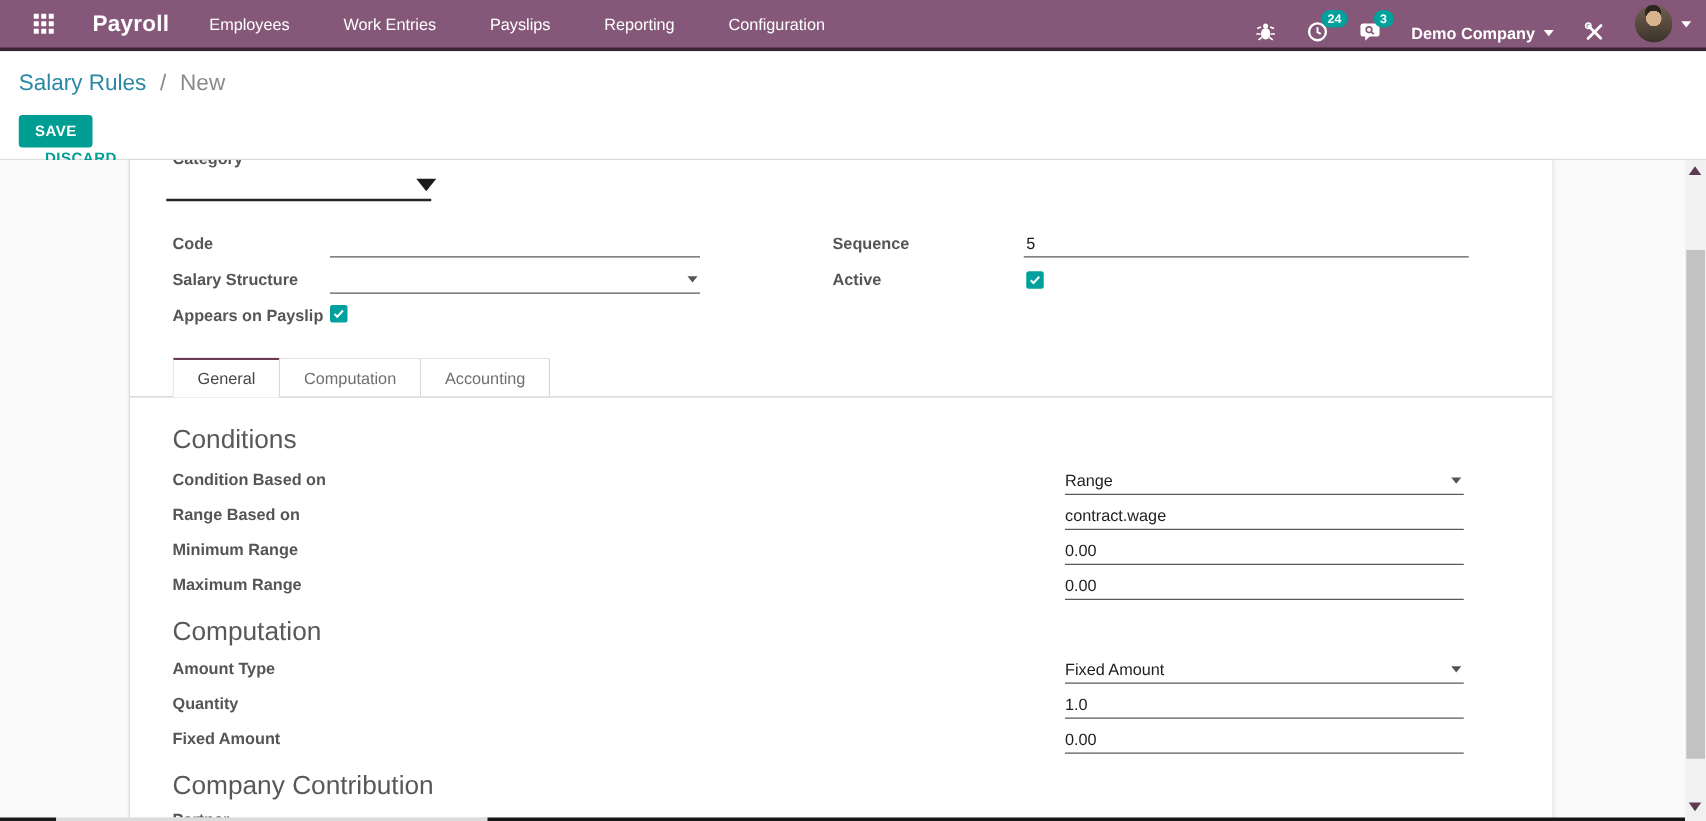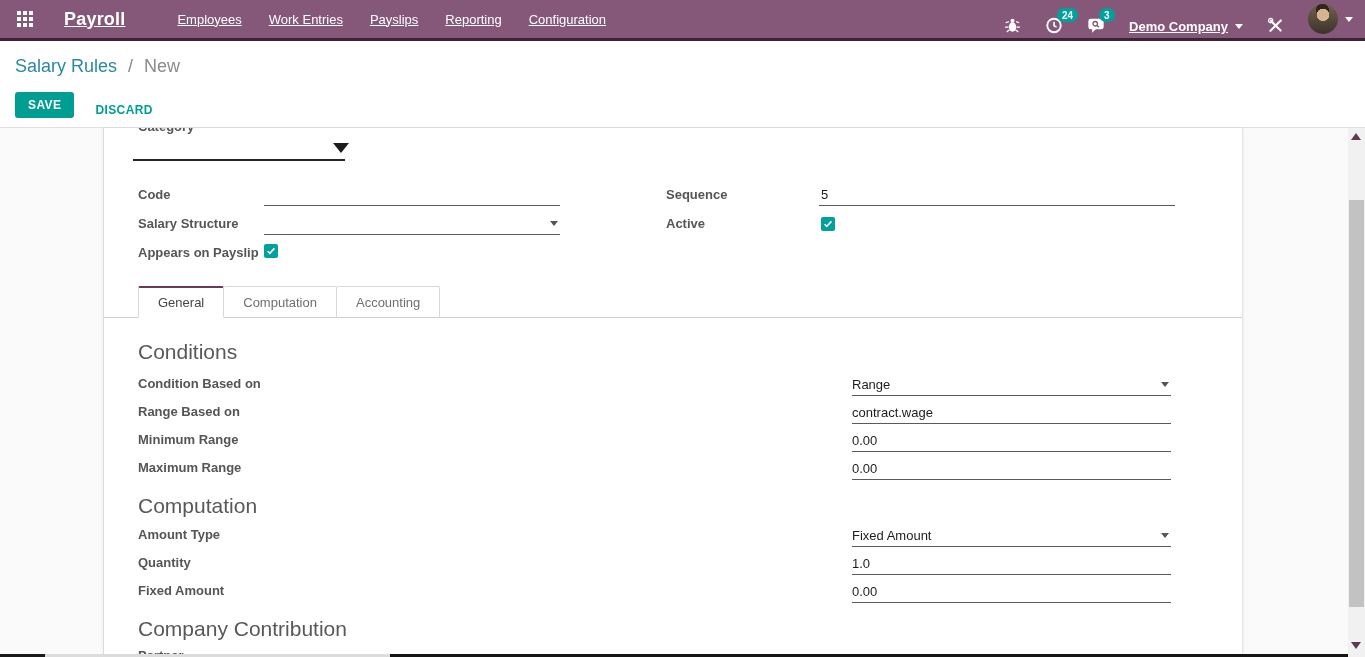--- a/index.html
+++ b/index.html
@@ -7,27 +7,27 @@
   body {
     width:1365px; height:657px; position:relative; overflow:hidden;
     background:#ffffff; font-family:"Liberation Sans", sans-serif;
     -webkit-font-smoothing:antialiased;
   }
 
   
   .navbar{
     position:absolute; top:0; left:0; right:0; height:41px;
     background:#855879; border-bottom:3px solid #3d2434;
-    display:flex; align-items:center; color:#fff; padding:0 12px 0 14px;text-decoration:underline;
+    display:flex; align-items:center; color:#fff; padding:0 12px 0 24px;
   }
   .apps-btn{ width:22px; height:22px; display:flex; align-items:center; justify-content:center; cursor:pointer; }
   .grid-icon{ display:grid; grid-template-columns:repeat(3,4px); grid-template-rows:repeat(3,4px); gap:2px; }
   .grid-icon i{ background:#fff; display:block; }
   .app-name{ font-size:18px; font-weight:bold; margin-left:28px; letter-spacing:.2px; cursor:pointer; }
-  .nav-menu{ display:flex; gap:27px; margin-left:52px; font-size:13px; }
+  .nav-menu{ display:flex; gap:43px; margin-left:32px; font-size:13px; }
   .nav-menu span{ cursor:pointer; }
   .nav-right{ margin-left:auto; display:flex; align-items:flex-end; gap:24px; }
   .icon-btn{ position:relative; display:flex; align-items:center; cursor:pointer; }
   .badge{
     position:absolute; top:-8px; left:12px; background:#00a09d; color:#fff;
     font-size:10px; font-weight:bold; border-radius:9px; padding:1.5px 5px; line-height:11px;
   }
   .company{ font-size:13px; font-weight:bold; display:flex; align-items:center; gap:7px; cursor:pointer; }
   .caret-w{ width:0; height:0; border-left:4px solid transparent; border-right:4px solid transparent; border-top:5px solid #fff; }
   .avatar-wrap{ display:flex; align-items:center; gap:7px; cursor:pointer; }
@@ -41,21 +41,21 @@
 
   
   .control-panel{
     position:absolute; top:41px; left:0; right:0; height:87px; background:#fff;
     border-bottom:1px solid #dfdfdf;
   }
   .breadcrumb{ position:absolute; left:15px; top:15px; font-size:18px; }
   .bc-link{ color:#2a88a4; cursor:pointer; }
   .bc-sep{ color:#888; margin:0 6px; }
   .bc-current{ color:#8b8b8b; }
-  .actions{ position:absolute; left:15px; top:51px; display:flex; align-items:flex-end; }
+  .actions{ position:absolute; left:15px; top:51px; display:flex; align-items:flex-start;flex-direction:column; }
   .btn-save{
     background:#009d93; color:#fff; border:none; border-radius:3px;
     font-family:inherit; font-size:12px; font-weight:bold; letter-spacing:.4px;
     padding:6px 13px; cursor:pointer;
   }
   .btn-discard{
     background:none; border:none; color:#009d93; font-family:inherit;
     font-size:12px; font-weight:bold; letter-spacing:.4px; margin-left:15px; cursor:pointer;
   }
 

